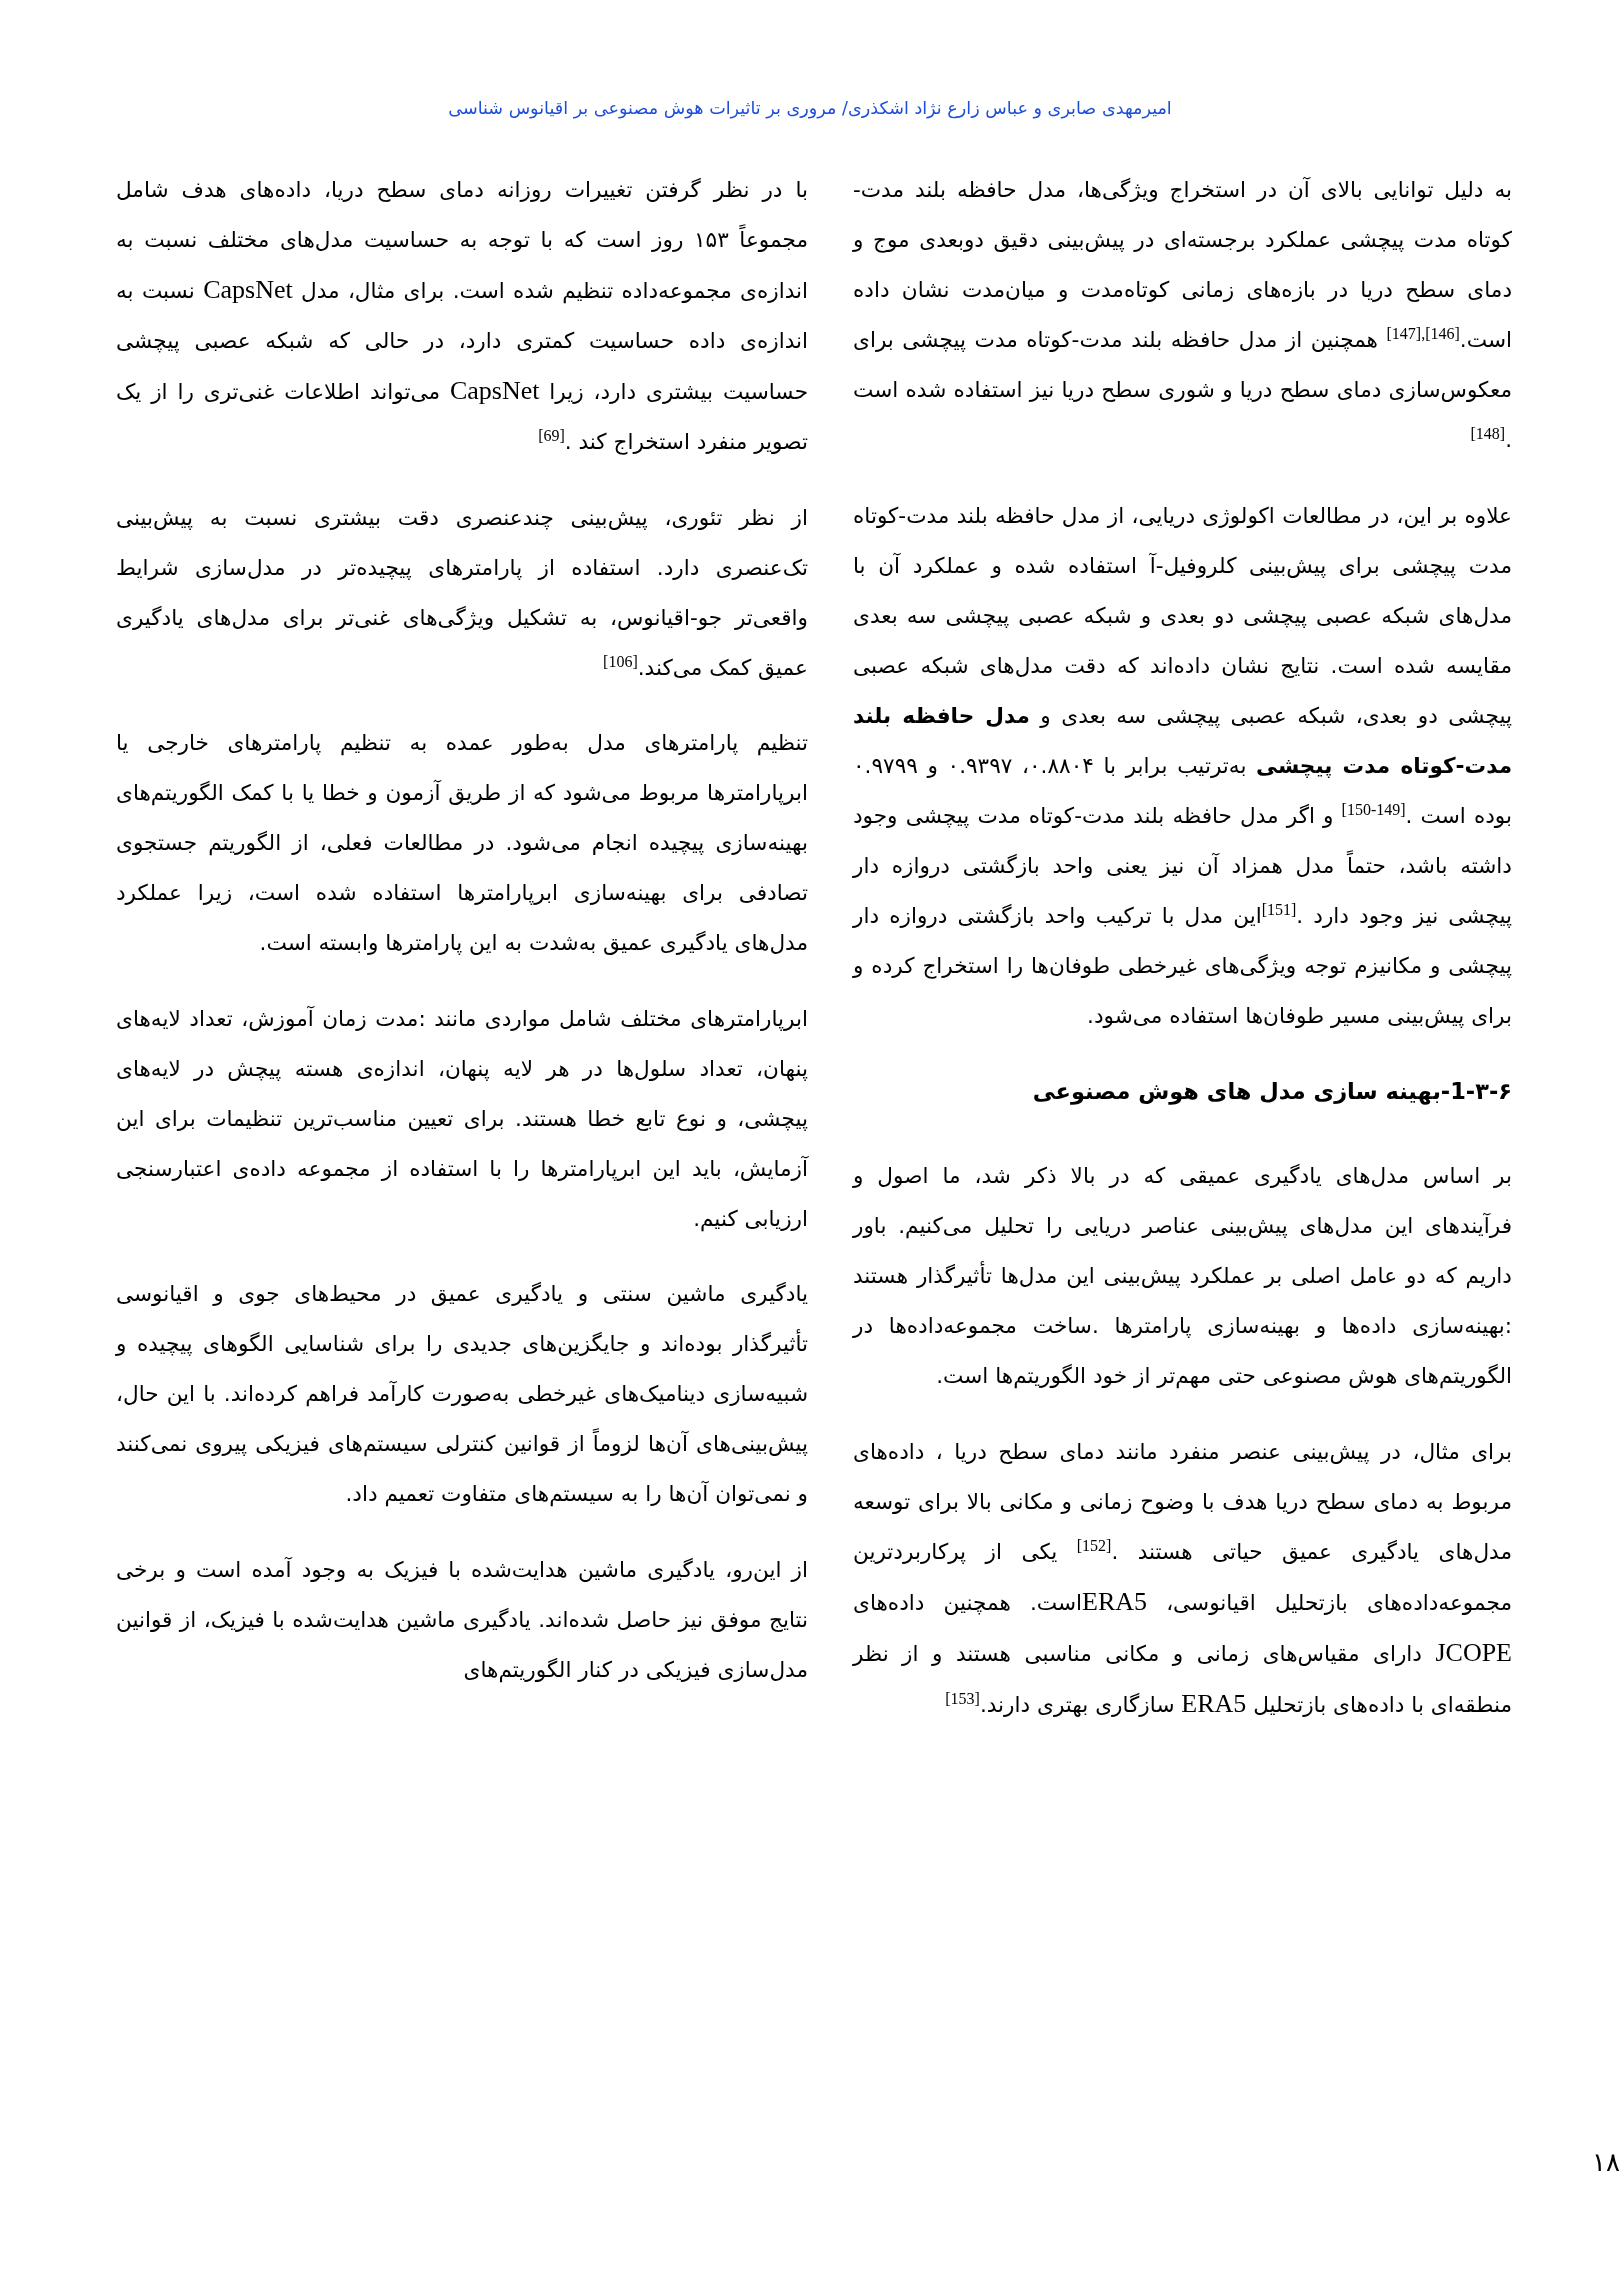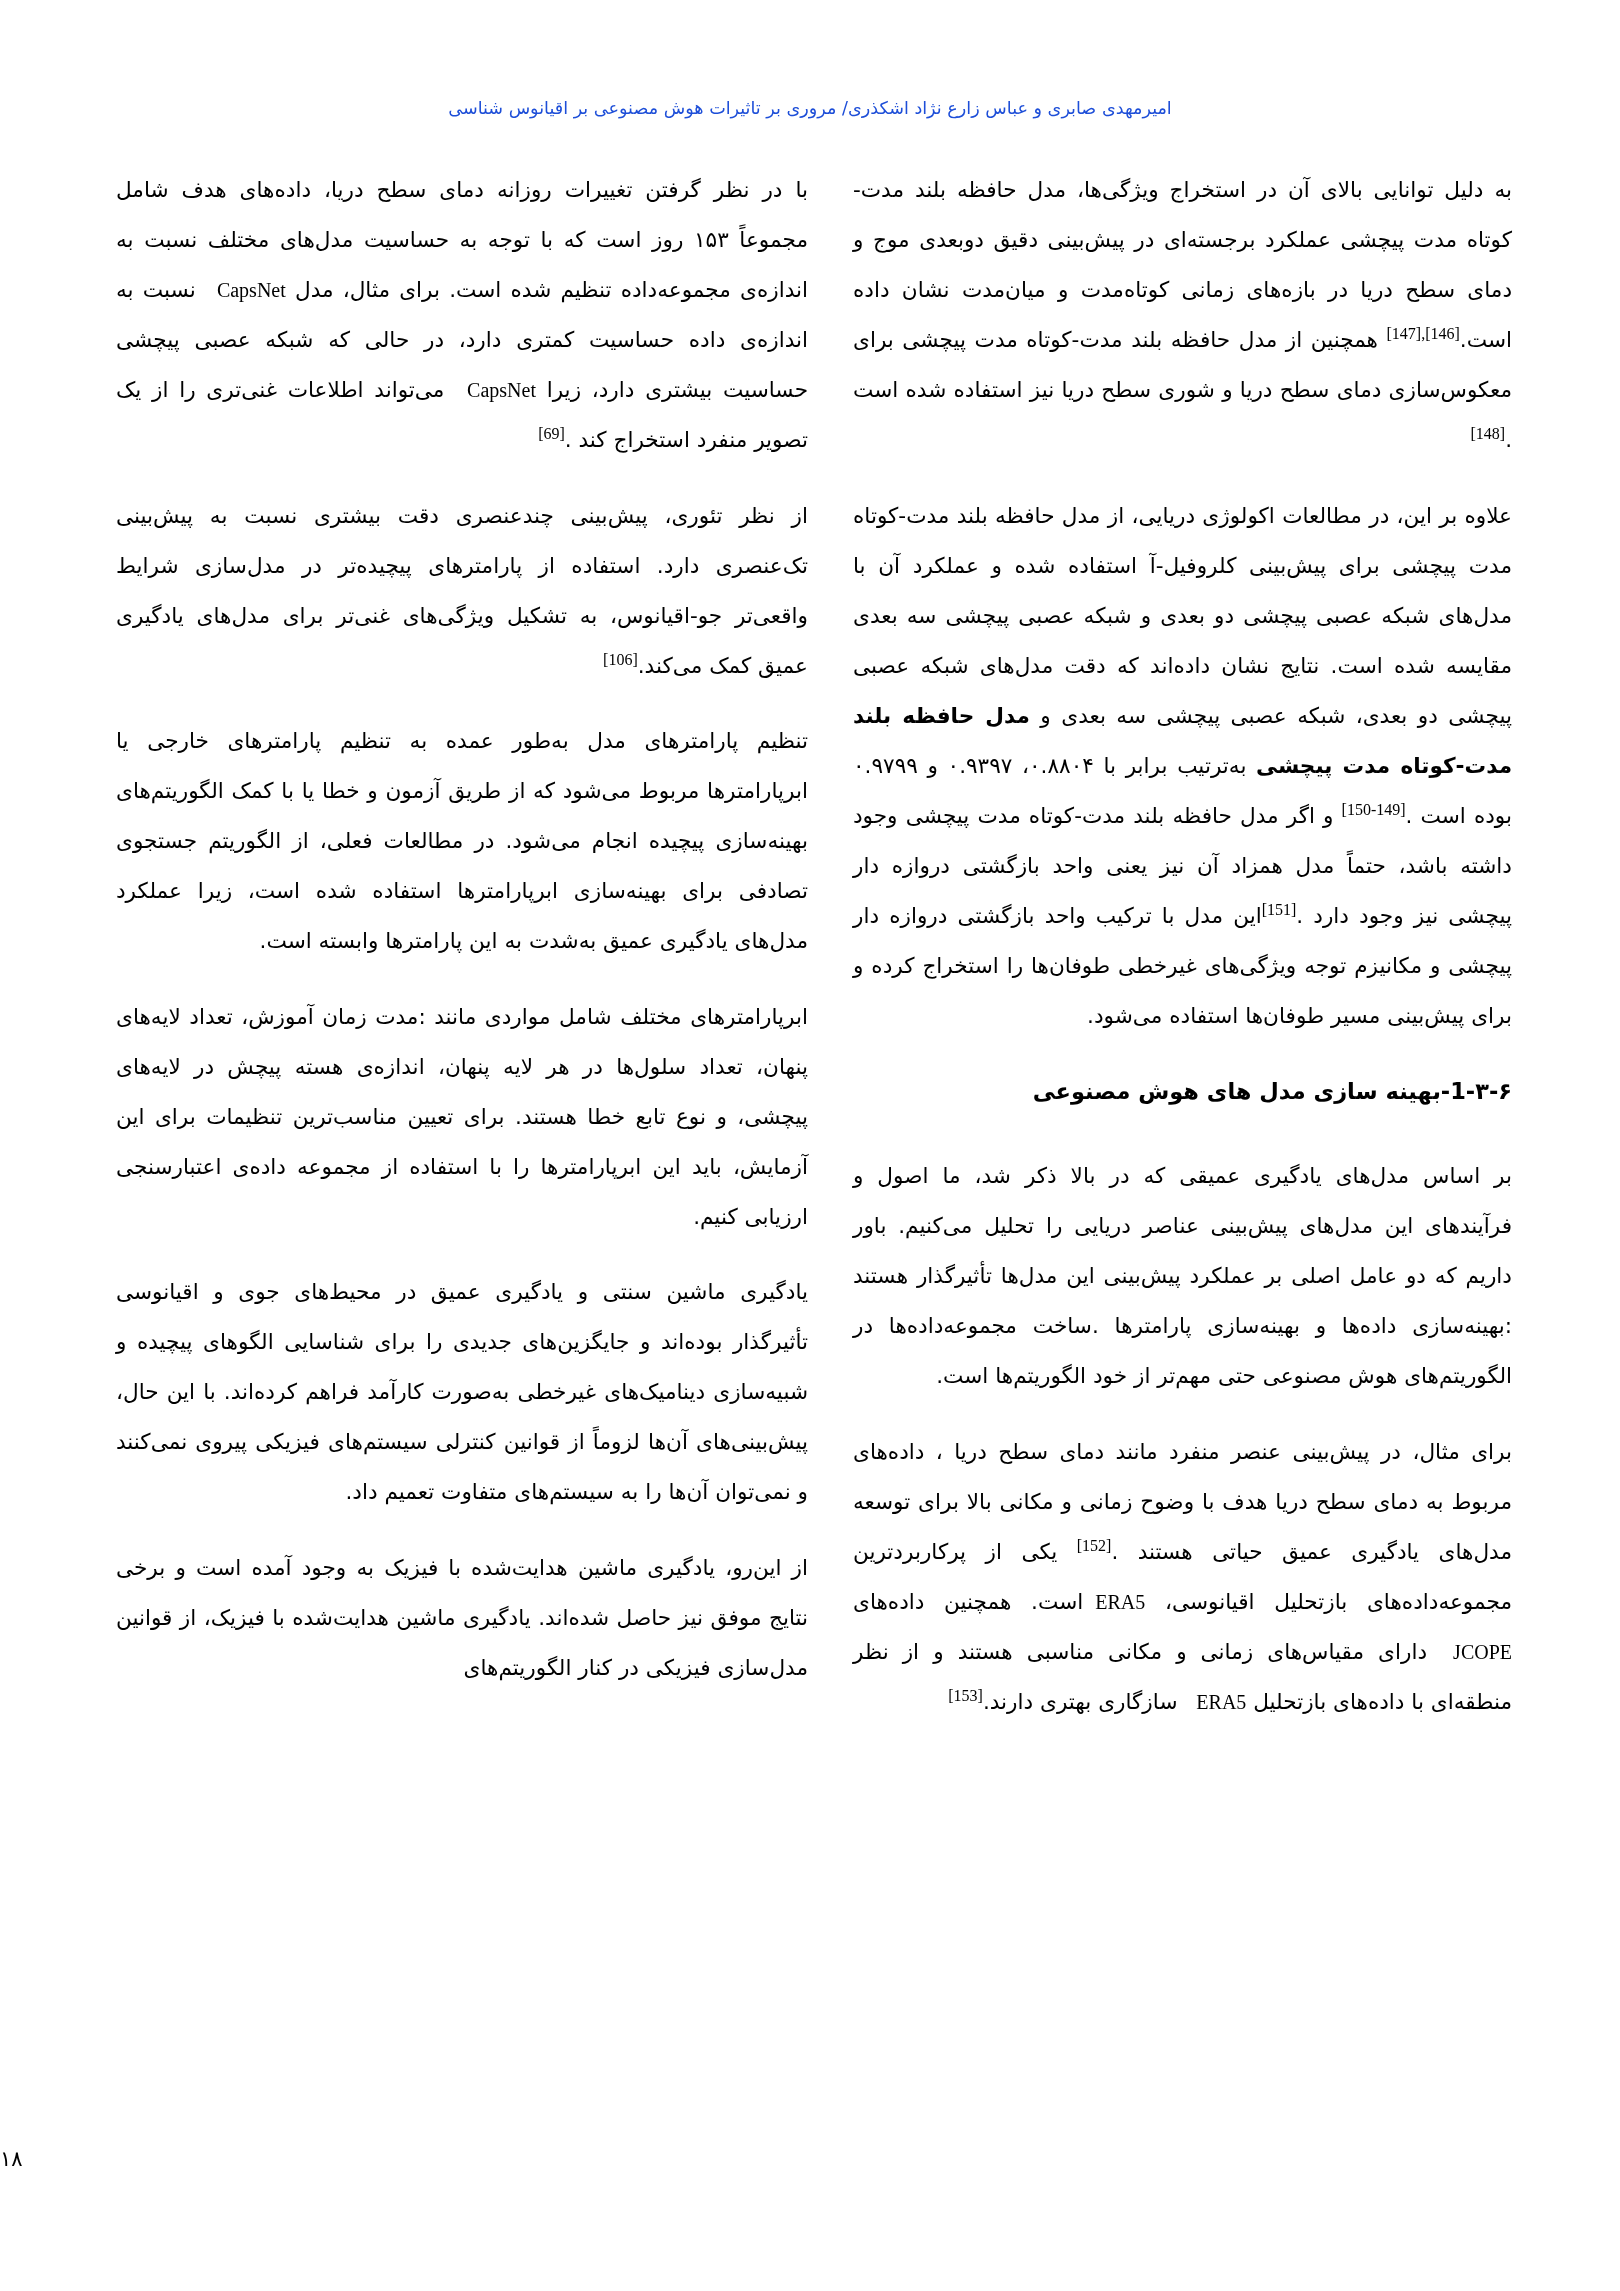--- a/index.html
+++ b/index.html
@@ -10,25 +10,25 @@
     font-family: "DejaVu Sans", sans-serif; font-size: 17.6px; color: #1d4ed8;
   }
   .col { position: absolute; top: 165px; width: 706px;
     font-family: "DejaVu Sans", sans-serif; font-size: 21.6px; line-height: 50px;
     text-align: justify; text-align-last: right; }
   .col-right { left: 853px; width: 659px; }
   .col-left { left: 116px; width: 692px; }
   .para { margin: 0 0 25.5px 0; }
   .heading { font-weight: bold; font-size: 22.5px; margin: 11.8px 0 35px 0; }
   .cite { font-family: "Liberation Serif", serif; font-size: 16px; vertical-align: super; line-height: 0; }
-  .latin { font-family: "Liberation Serif", serif; font-size: 20px; margin-left: 12px; }
+  .latin { font-family: "Liberation Serif", serif; font-size: 26px; }
   .bold { font-weight: bold; }
   .page-number {
-    position: absolute; top: 2147px; left: 0; width: 1620px; text-align: left;
-    font-family: "DejaVu Sans", sans-serif; font-size: 21px;
+    position: absolute; top: 2147px; left: 0; width: 1620px; text-align: right;
+    font-family: "DejaVu Sans", sans-serif; font-size: 26px;
   }
 </style>
 </head>
 <body>
 
 <div class="page">
 
   <div class="running-header">امیرمهدی صابری و عباس زارع نژاد اشکذری/ مروری بر تاثیرات هوش مصنوعی بر اقیانوس شناسی</div>
 
   <div class="col col-right">

